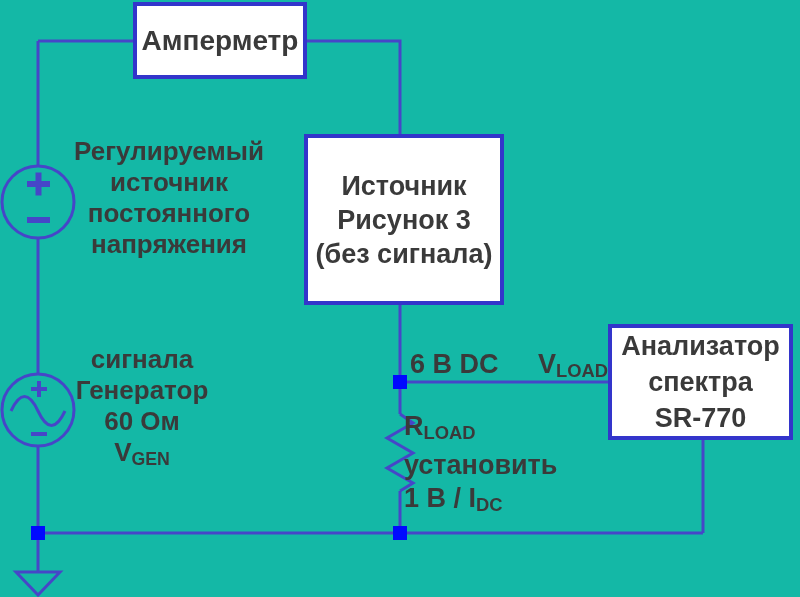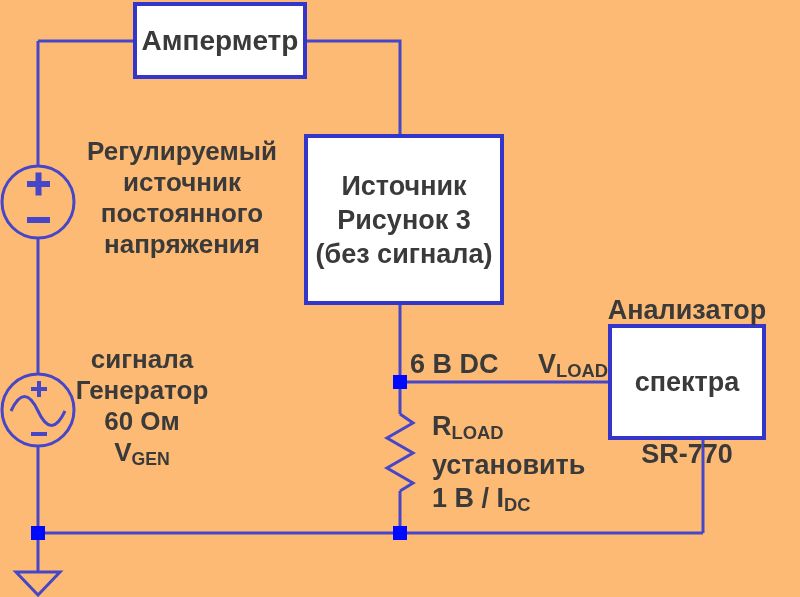--- a/index.html
+++ b/index.html
@@ -1,46 +1,46 @@
 <!DOCTYPE html>
 <html><head>
 <meta charset="utf-8">
 <style>
   html, body { margin: 0; padding: 0; background: #ffffff; }
   .canvas {
     position: relative;
     width: 800px;
     height: 597px;
-    background: #fdba74;
+    background: #14b8a6;
     font-family: "Liberation Sans", sans-serif;
     font-weight: bold;
     color: #3a3a3a;
     overflow: hidden;
   }
   .wires-svg { position: absolute; left: 0; top: 0; }
   .box {
     position: absolute;
     box-sizing: border-box;
     border: 4px solid #3335cb;
     background: #ffffff;
     display: flex;
     flex-direction: column;
     align-items: center;
     justify-content: center;
     text-align: center;
   }
   .box-ammeter      { left: 133px; top: 2px;   width: 174px; height: 77px; font-size: 28px; }
   .box-currentsrc   { left: 304px; top: 134px; width: 200px; height: 171px; font-size: 27px; line-height: 34px; }
-  .box-analyzer     { left: 608px; top: 324px; width: 158px; height: 116px; font-size: 27px; line-height: 36px; gap: 36px; }
+  .box-analyzer     { left: 608px; top: 324px; width: 185px; height: 116px; font-size: 27px; line-height: 36px; }
   .label { position: absolute; }
-  .label-dc-source  { left: 68px;  top: 136px; width: 228px; text-align: center; font-size: 26px; line-height: 31px; }
+  .label-dc-source  { left: 55px;  top: 136px; width: 228px; text-align: center; font-size: 26px; line-height: 31px; }
   .label-generator  { left: 57px;  top: 344px; width: 170px; text-align: center; font-size: 26px; line-height: 31px; }
   .label-load-node  { left: 410px; top: 349px; font-size: 27px; white-space: nowrap; }
   .label-load-node .vload { margin-left: 32px; }
-  .label-rload      { left: 432px; top: 410px; font-size: 27px; line-height: 33px; text-align: left; }
+  .label-rload      { left: 404px; top: 410px; font-size: 27px; line-height: 33px; text-align: left; }
   .sub { font-size: 0.68em; vertical-align: -0.22em; letter-spacing: 0; }
   .line { display: block; }
 </style>
 </head>
 <body>
 
 <div class="canvas">
 
   <svg class="wires-svg" width="800" height="597" viewBox="0 0 800 597">
     <g stroke="#4646c8" stroke-width="3" fill="none">

